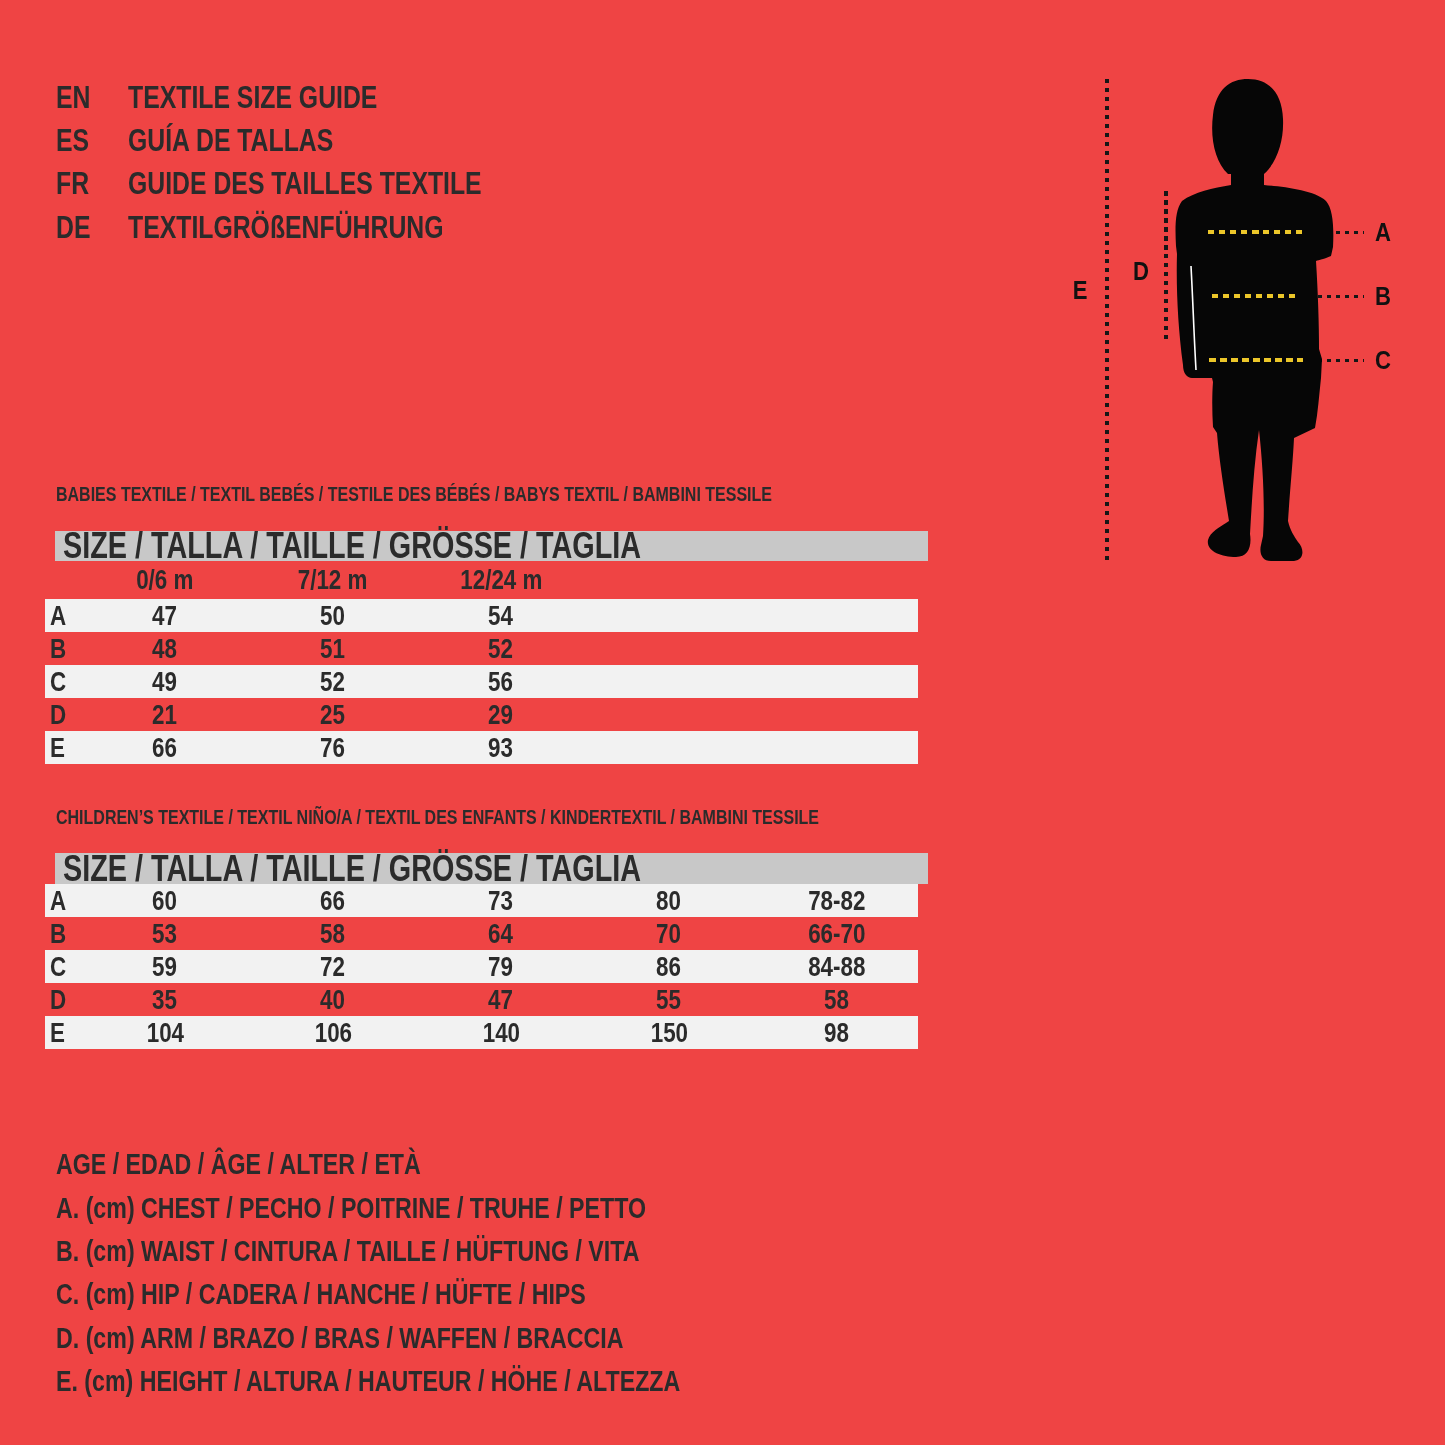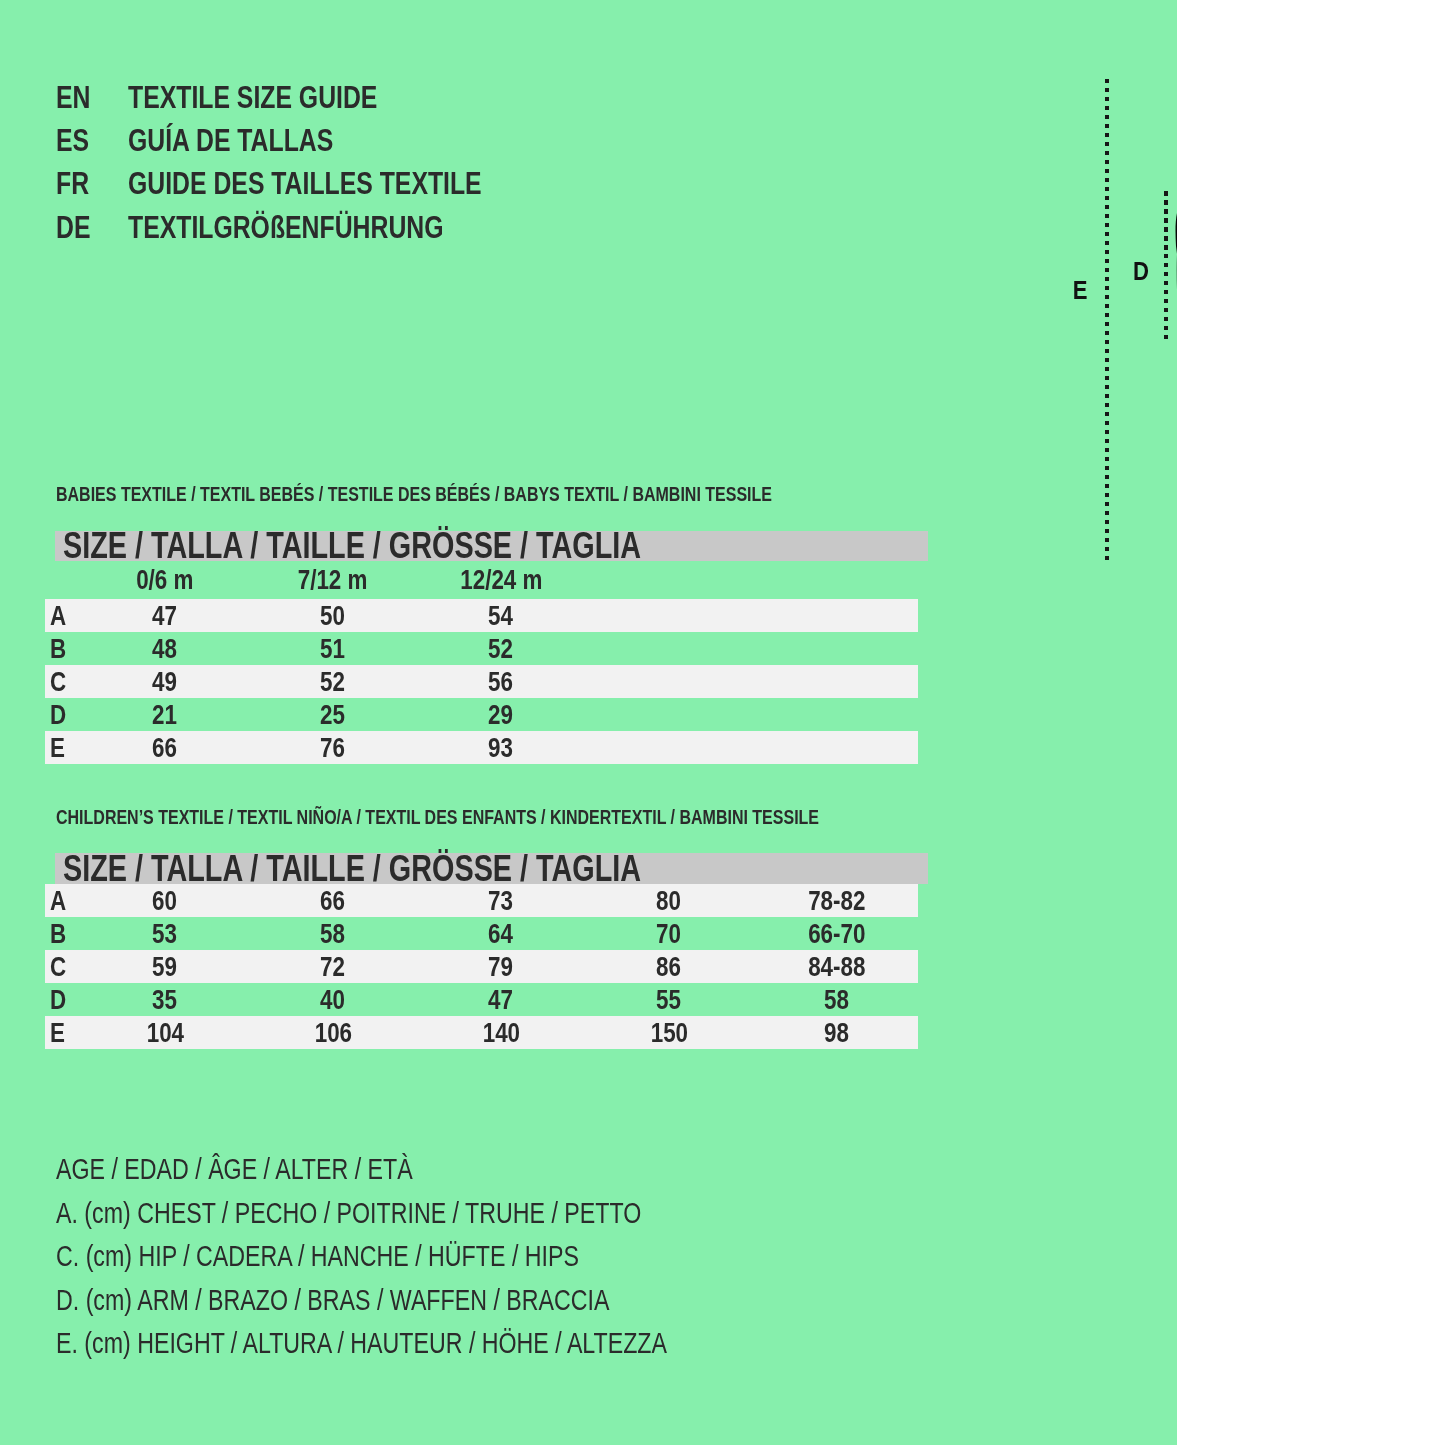--- a/index.html
+++ b/index.html
@@ -1,17 +1,17 @@
 <!DOCTYPE html>
 <html><head>
 <meta charset="utf-8">
 <style>
   html,body{margin:0;padding:0;background:#ffffff;}
   .sheet{
-    position:relative;width:1177px;height:1445px;background:#86efac;overflow:hidden;
+    position:relative;width:1445px;height:1445px;background:#ef4444;overflow:hidden;
     font-family:"Liberation Sans","DejaVu Sans",sans-serif;color:#2b2b2b;
   }
   
   .cx{display:inline-block;transform:scaleX(0.8);transform-origin:0 50%;white-space:nowrap;}
   .cxc{display:inline-block;transform:scaleX(0.8);transform-origin:50% 50%;white-space:nowrap;}
 
   
   .lang-header{position:absolute;left:56px;top:76px;}
   .lang-row{display:flex;height:43.4px;align-items:center;font-size:31px;font-weight:700;}
   .lang-code{width:72px;flex:0 0 72px;}
@@ -25,21 +25,21 @@
   .tbl{position:absolute;left:45px;width:873px;}
   .tbl-row{display:grid;height:33px;}
   .tbl-row.head{height:38px;font-weight:700;}
   .b-cols{grid-template-columns:36px repeat(3,168px) auto;}
   .c-cols{grid-template-columns:36px repeat(5,168px) auto;}
   .cell{display:flex;align-items:center;justify-content:center;font-size:28px;font-weight:700;}
   .cell.lab{justify-content:flex-start;padding-left:5px;}
   .stripe{background:#f2f2f2;}
   
   .legend{position:absolute;left:56px;top:1143px;}
-  .legend-line{height:43.4px;display:flex;align-items:flex-end;font-size:29px;font-weight:400;}
+  .legend-line{height:43.4px;display:flex;align-items:center;font-size:29px;font-weight:700;}
   
   .vdots{position:absolute;width:3.5px;
          background:repeating-linear-gradient(180deg,#161616 0 4.5px,transparent 4.5px 9px);}
   .ydash{position:absolute;height:3.6px;z-index:3;
          background:repeating-linear-gradient(90deg,var(--dash) 0 6.5px,transparent 6.5px 11px);}
   .hdots{position:absolute;height:3.4px;
          background:repeating-linear-gradient(90deg,#161616 0 3.6px,transparent 3.6px 9px);}
   .meas-label{position:absolute;font-size:26px;font-weight:700;color:#111;
               transform:translate(-50%,-50%) scaleX(0.85);white-space:nowrap;}
   .fig-svg{position:absolute;left:1168px;top:78px;z-index:2;}
@@ -342,20 +342,23 @@
   </div>
 
   <div class="legend">
     <div class="legend-line">
         <span class="cx">AGE / EDAD / ÂGE / ALTER / ETÀ</span>
       </div>
     <div class="legend-line">
         <span class="cx">A. (cm) CHEST / PECHO / POITRINE / TRUHE / PETTO</span>
       </div>
     <div class="legend-line">
+        <span class="cx">B. (cm) WAIST / CINTURA / TAILLE / HÜFTUNG / VITA</span>
+      </div>
+    <div class="legend-line">
         <span class="cx">C. (cm) HIP / CADERA / HANCHE / HÜFTE / HIPS</span>
       </div>
     <div class="legend-line">
         <span class="cx">D. (cm) ARM / BRAZO / BRAS / WAFFEN / BRACCIA</span>
       </div>
     <div class="legend-line">
         <span class="cx">E. (cm) HEIGHT / ALTURA / HAUTEUR / HÖHE / ALTEZZA</span>
       </div>
   </div>
 

